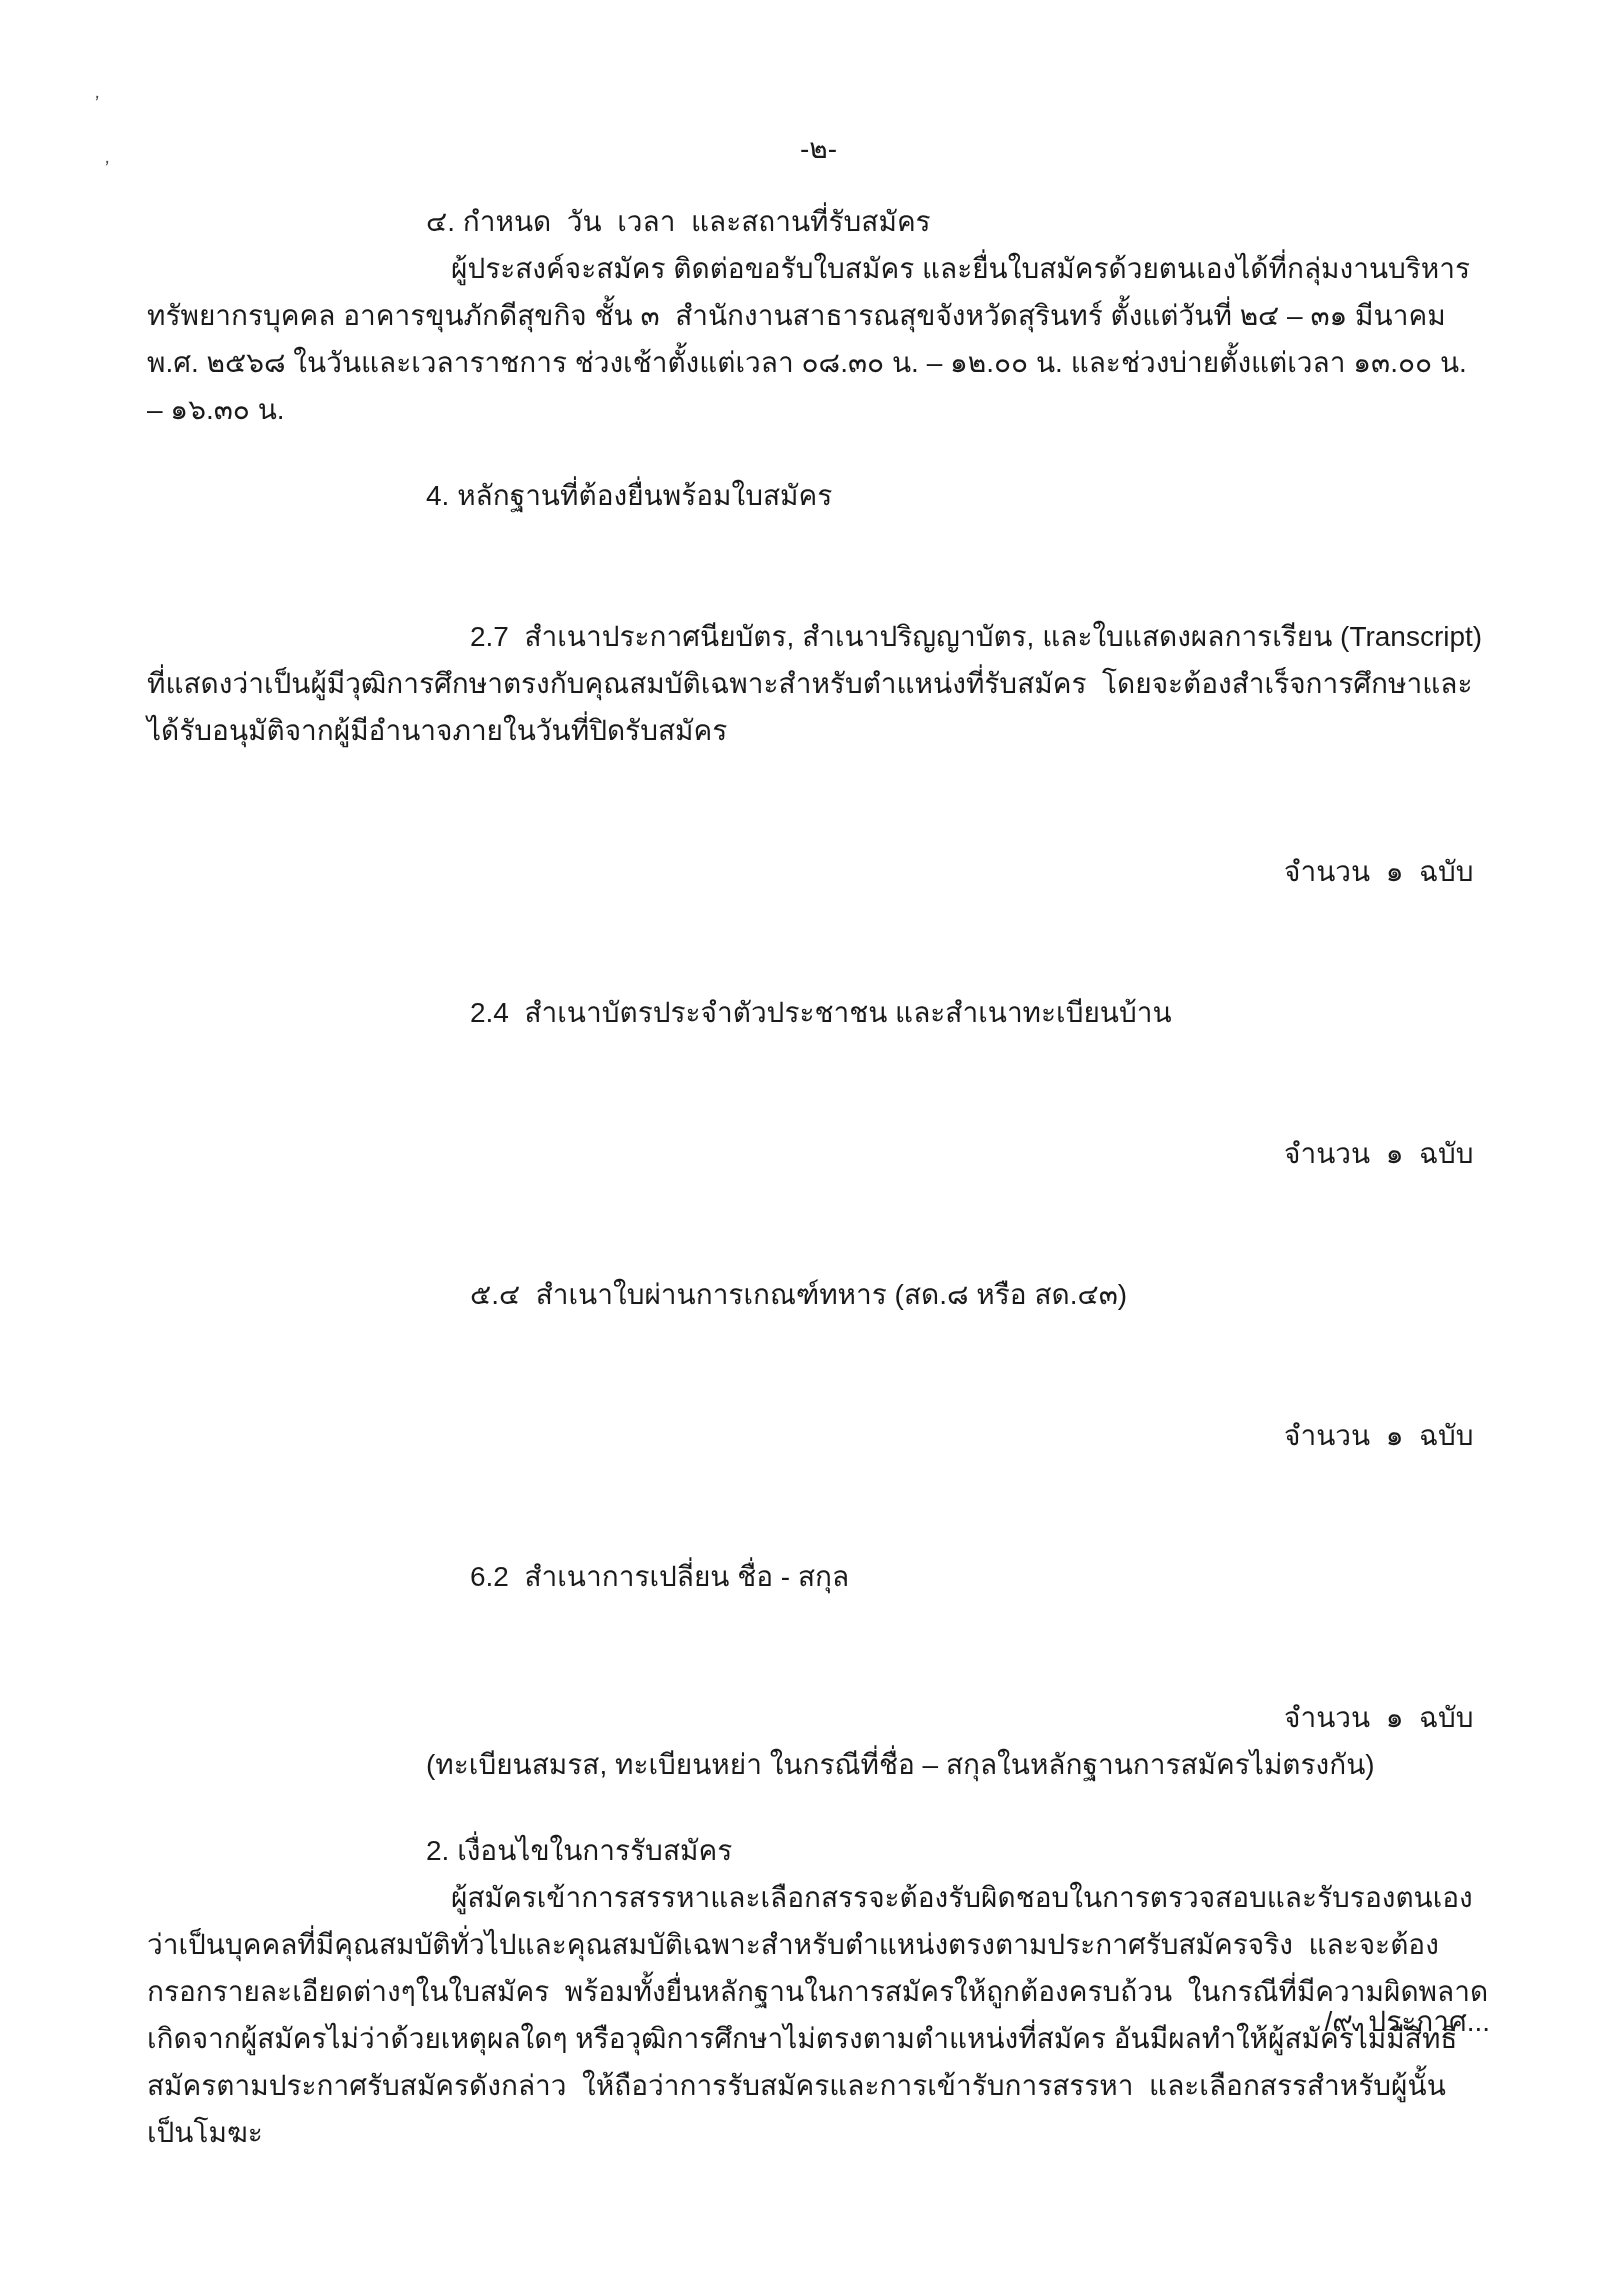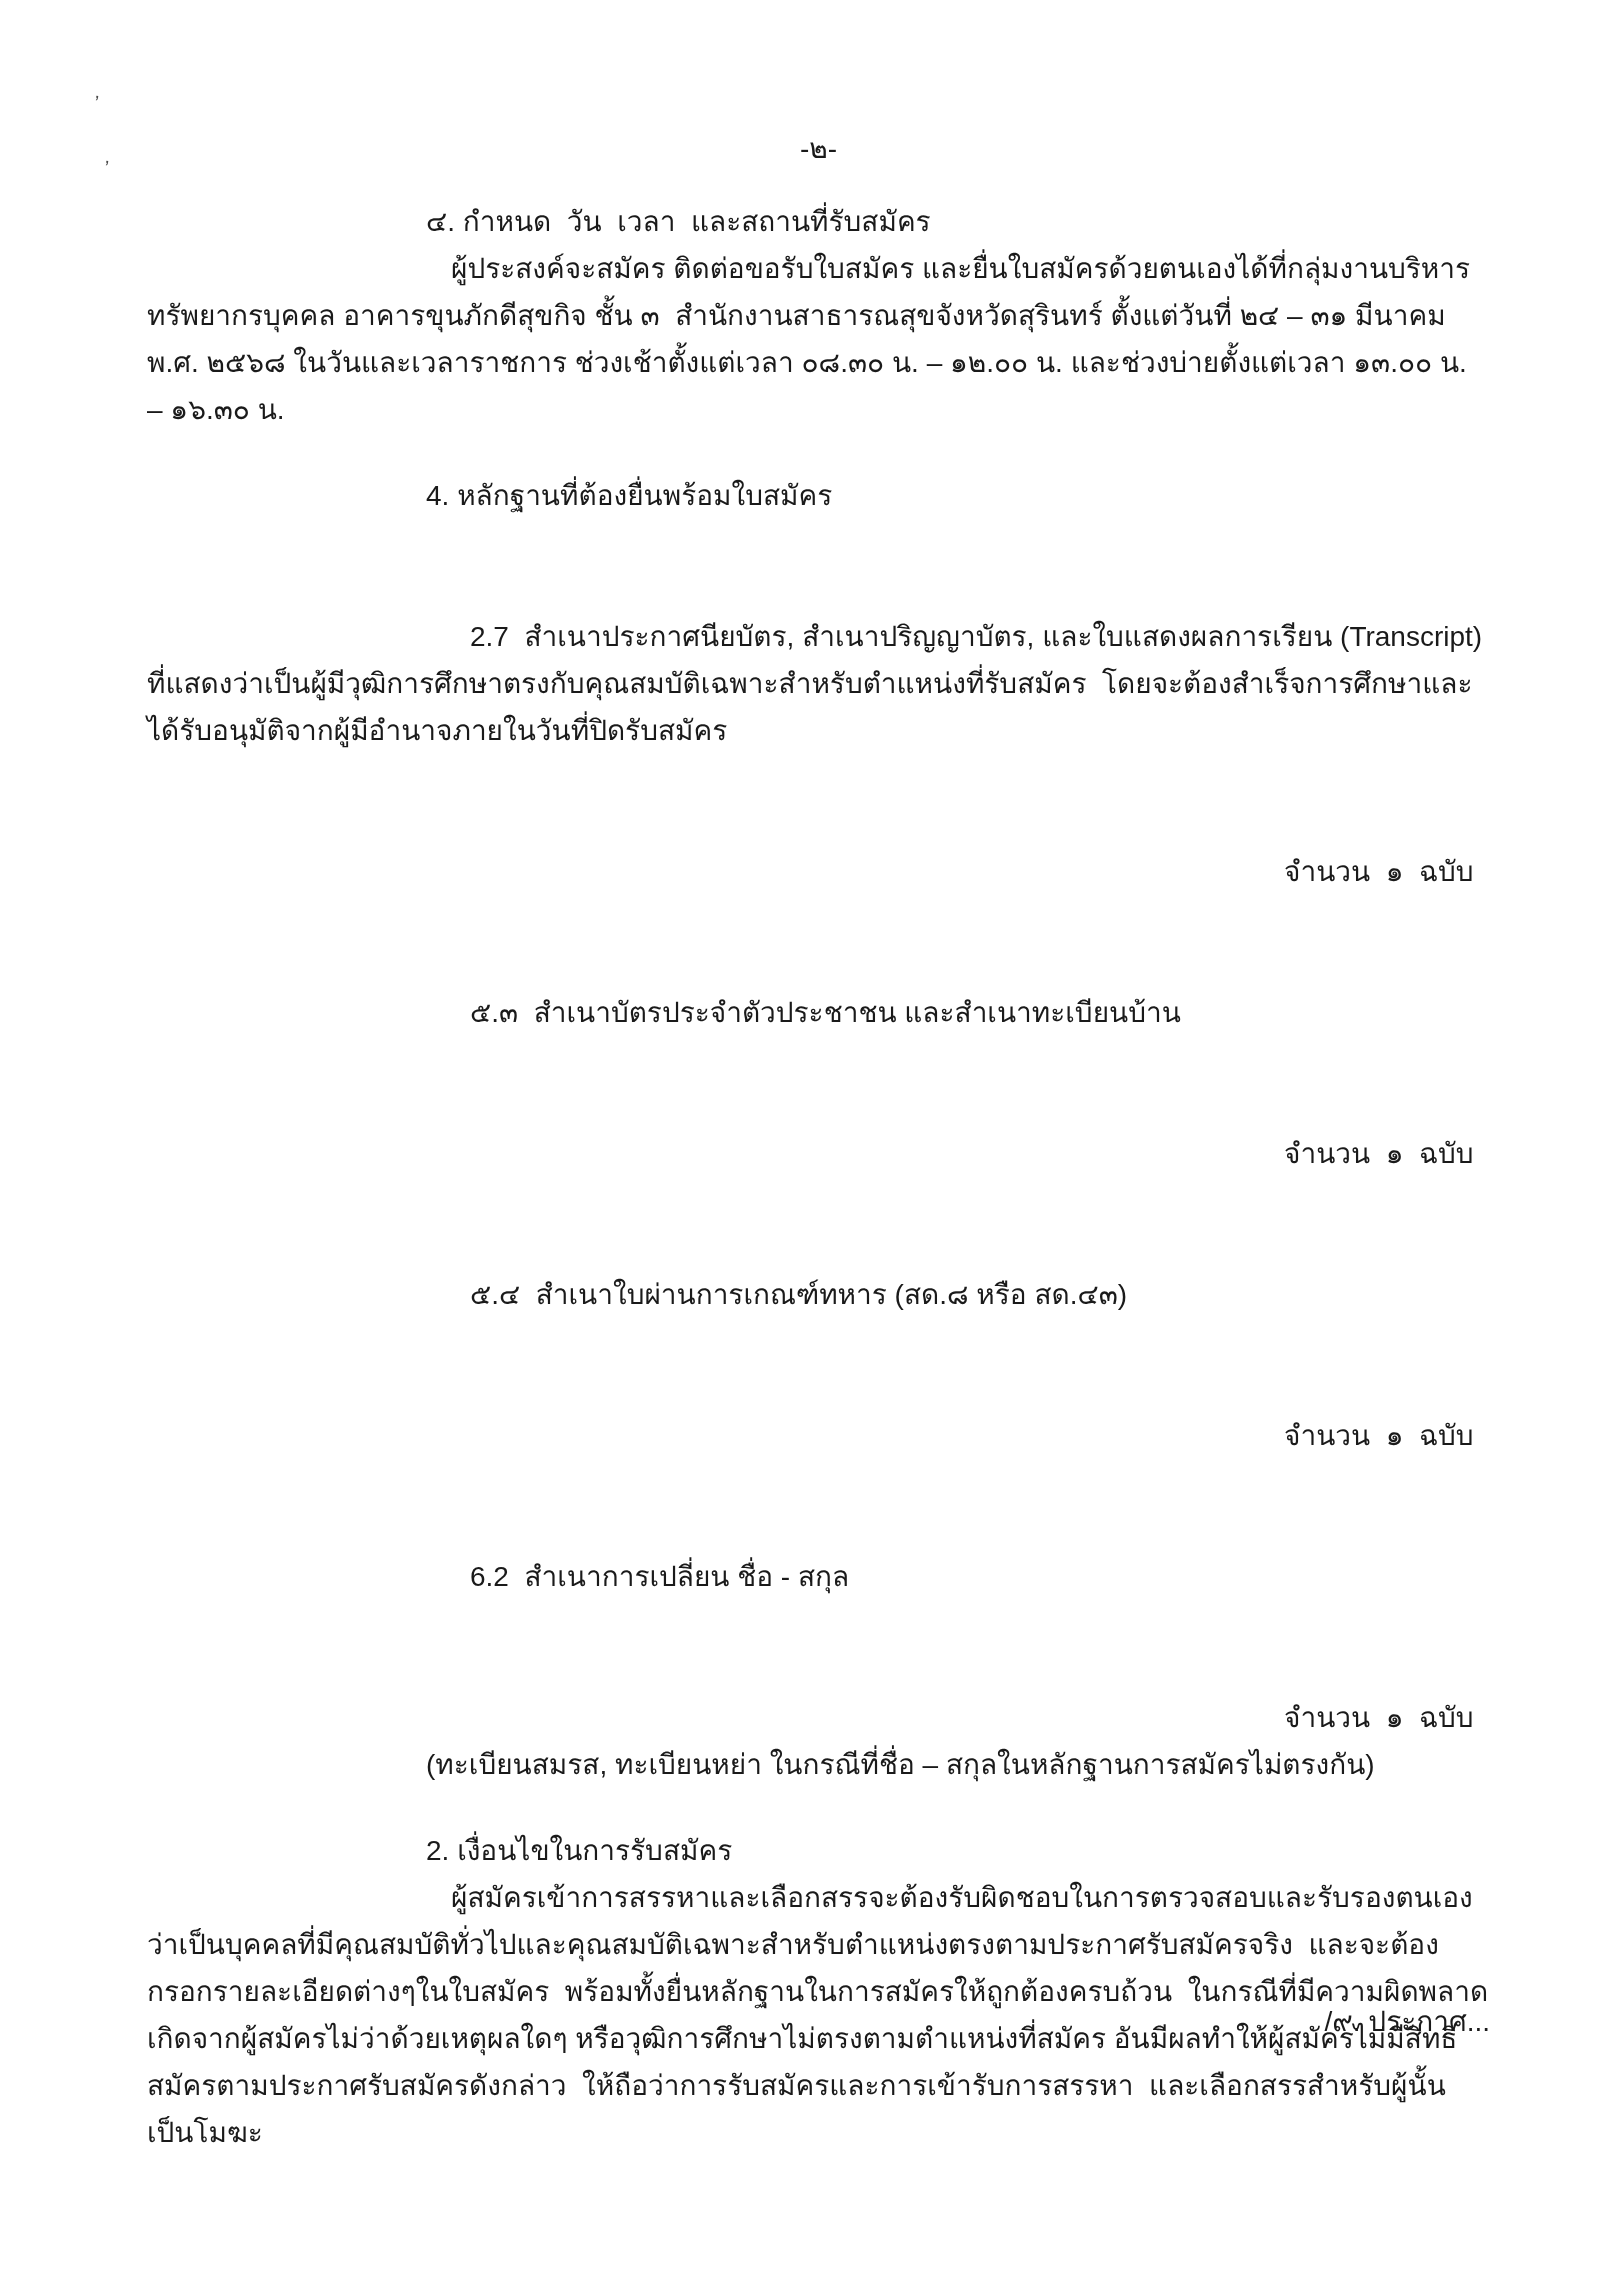--- a/index.html
+++ b/index.html
@@ -71,21 +71,21 @@
   <div class="sec-heading first">๔. กำหนด  วัน  เวลา  และสถานที่รับสมัคร</div>
   <div class="para">ผู้ประสงค์จะสมัคร ติดต่อขอรับใบสมัคร และยื่นใบสมัครด้วยตนเองได้ที่กลุ่มงานบริหารทรัพยากรบุคคล อาคารขุนภักดีสุขกิจ ชั้น ๓  สำนักงานสาธารณสุขจังหวัดสุรินทร์ ตั้งแต่วันที่ ๒๔ – ๓๑ มีนาคม พ.ศ. ๒๕๖๘ ในวันและเวลาราชการ ช่วงเช้าตั้งแต่เวลา ๐๘.๓๐ น. – ๑๒.๐๐ น. และช่วงบ่ายตั้งแต่เวลา ๑๓.๐๐ น. – ๑๖.๓๐ น.</div>
 
   <div class="sec-heading">4. หลักฐานที่ต้องยื่นพร้อมใบสมัคร</div>
 
   <div class="item-row">
     <div class="item-text">2.7  สำเนาประกาศนียบัตร, สำเนาปริญญาบัตร, และใบแสดงผลการเรียน (Transcript) ที่แสดงว่าเป็นผู้มีวุฒิการศึกษาตรงกับคุณสมบัติเฉพาะสำหรับตำแหน่งที่รับสมัคร  โดยจะต้องสำเร็จการศึกษาและได้รับอนุมัติจากผู้มีอำนาจภายในวันที่ปิดรับสมัคร</div>
     <div class="item-amount">จำนวน  ๑  ฉบับ</div>
   </div>
   <div class="item-row">
-    <div class="item-text">๕.๓  สำเนาบัตรประจำตัวประชาชน และสำเนาทะเบียนบ้าน</div>
+    <div class="item-text">2.4  สำเนาบัตรประจำตัวประชาชน และสำเนาทะเบียนบ้าน</div>
     <div class="item-amount">จำนวน  ๑  ฉบับ</div>
   </div>
   <div class="item-row">
     <div class="item-text">๕.๔  สำเนาใบผ่านการเกณฑ์ทหาร (สด.๘ หรือ สด.๔๓)</div>
     <div class="item-amount">จำนวน  ๑  ฉบับ</div>
   </div>
   <div class="item-row">
     <div class="item-text">6.2  สำเนาการเปลี่ยน ชื่อ - สกุล</div>
     <div class="item-amount">จำนวน  ๑  ฉบับ</div>
   </div>

